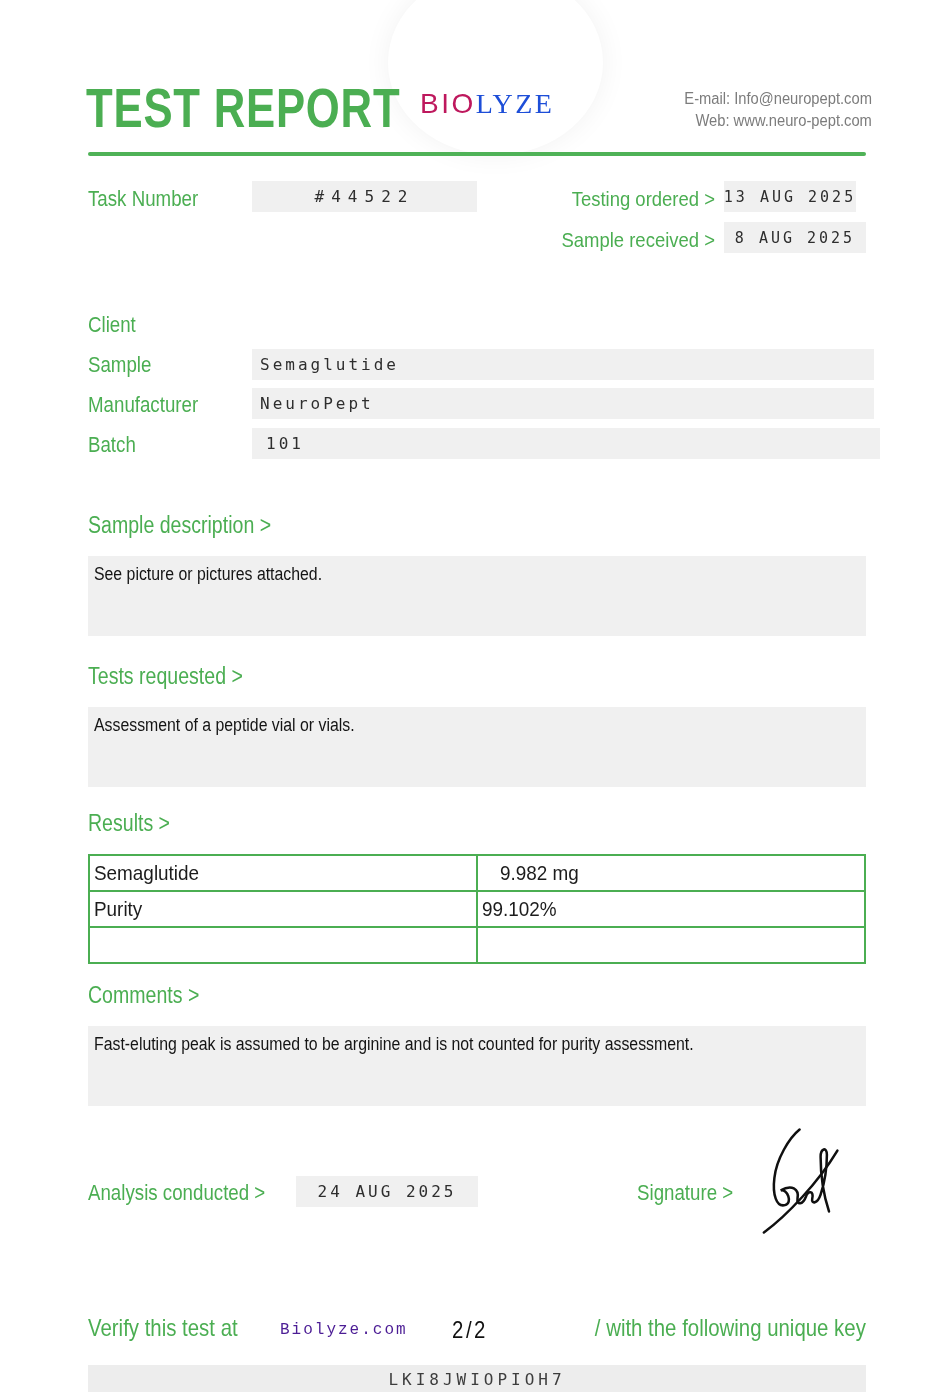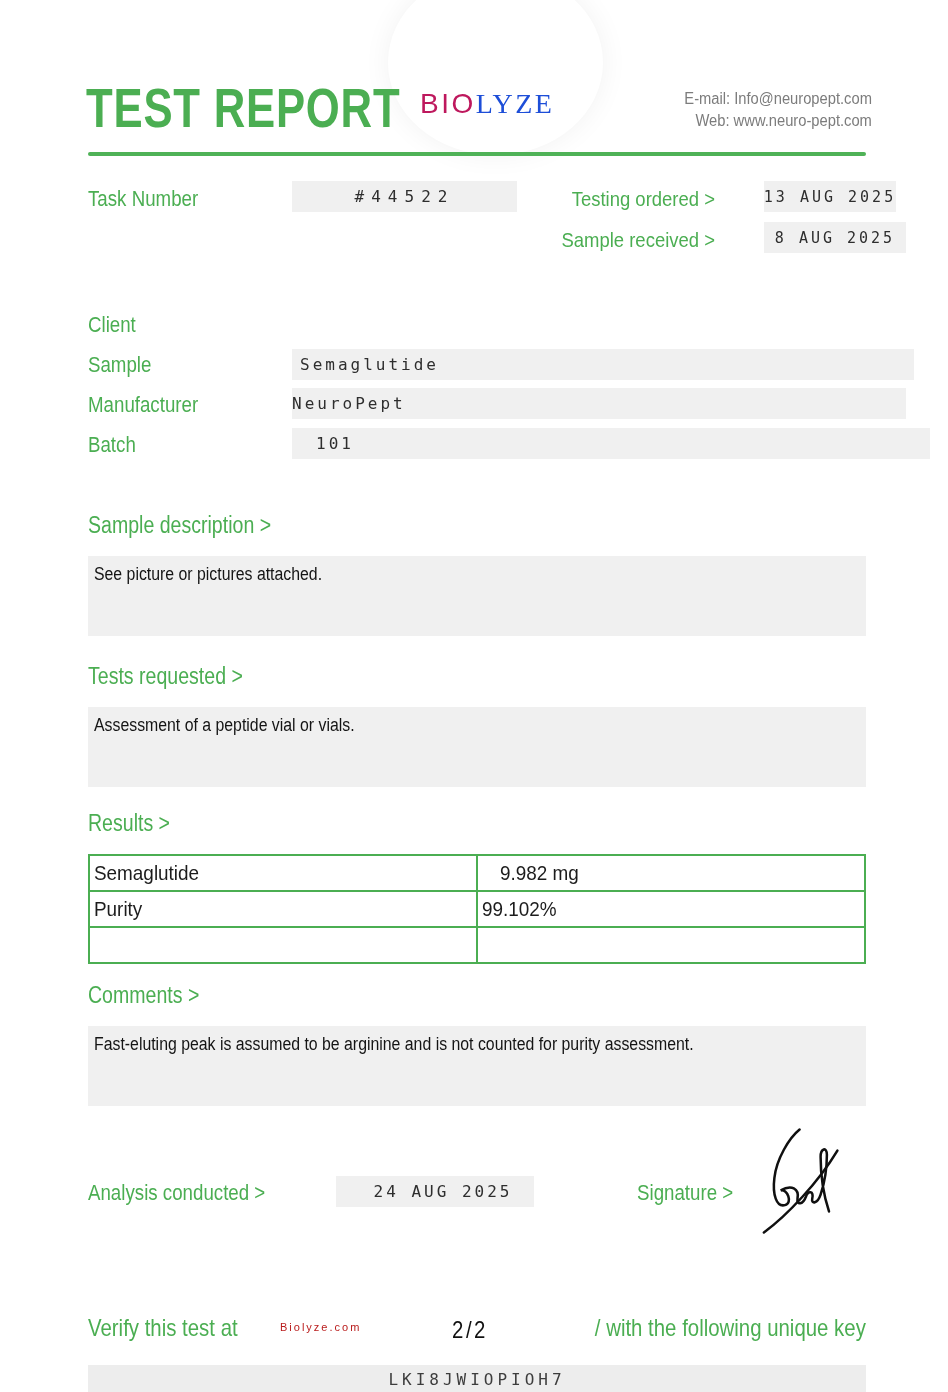--- a/index.html
+++ b/index.html
@@ -32,21 +32,21 @@
   .logo .bio  { color:#be185d; }
   .logo .lyze { color:#1d4ed8;font-family:Liberation Serif, serif; }
 
   .contact { right:76px; top:88px; text-align:right; font-size:16px; line-height:22px;
              color:#7c7c7c; transform:scaleX(.92); transform-origin:100% 0; }
 
   .rule { left:88px; top:152px; width:778px; height:4px; background:#4fb257; border-radius:2px; }
 
   .field {
     background:#f0f0f0; display:flex; align-items:center;
-    font-family:"DejaVu Sans Mono", monospace; color:#2e2e2e;margin-left:40px;
+    font-family:"DejaVu Sans Mono", monospace; color:#2e2e2e;
   }
   .field.center { justify-content:center; }
 
   .descbox {
     position:absolute; left:88px; width:778px; height:80px; background:#f0f0f0;
     padding:8px 6px; box-sizing:border-box; font-size:18px; color:#141414;text-decoration:underline;
   }
 
   .results-table {
     position:absolute; left:88px; top:854px; width:778px;
@@ -95,24 +95,24 @@
 
   <div class="abs lbl" style="left:500px; top:228px; width:215px; text-align:right; font-size:21px; transform:scaleX(.88); transform-origin:100% 0;">Sample received &gt;</div>
   <div class="abs field center" style="left:724px; top:222px; width:142px; height:31px; font-size:15px; letter-spacing:3px;">8 AUG 2025</div>
 
   <div class="abs lbl cond" style="left:88px; top:312px;">Client</div>
 
   <div class="abs lbl cond" style="left:88px; top:352px;">Sample</div>
   <div class="abs field" style="left:252px; top:349px; width:614px; height:31px; font-size:16px; letter-spacing:3px; padding-left:8px;">Semaglutide</div>
 
   <div class="abs lbl cond" style="left:88px; top:392px;">Manufacturer</div>
-  <div class="abs field" style="left:252px; top:388px; width:614px; height:31px; font-size:16px; letter-spacing:3px; ">NeuroPept</div>
+  <div class="abs field" style="left:252px; top:388px; width:614px; height:31px; font-size:16px; letter-spacing:3px; padding-left:8px;">NeuroPept</div>
 
   <div class="abs lbl cond" style="left:88px; top:432px;">Batch</div>
-  <div class="abs field" style="left:252px; top:428px; width:614px; height:31px; font-size:16px; letter-spacing:3px; padding-left:24px;">101</div>
+  <div class="abs field" style="left:252px; top:428px; width:614px; height:31px; font-size:16px; letter-spacing:3px; padding-left:14px;">101</div>
 
   <div class="abs lbl cond" style="left:88px; top:512px; font-size:23px;">Sample description &gt;</div>
   <div class="descbox" style="top:556px;">
     <span class="condp">See picture or pictures attached.</span>
   </div>
 
   <div class="abs lbl cond" style="left:88px; top:663px; font-size:23px;">Tests requested &gt;</div>
   <div class="descbox" style="top:707px;">
     <span class="condp">Assessment of a peptide vial or vials.</span>
   </div>
@@ -146,30 +146,30 @@
     </tr>
   </tbody>
     </table>
 
   <div class="abs lbl cond" style="left:88px; top:982px; font-size:23px;">Comments &gt;</div>
   <div class="descbox" style="top:1026px;">
     <span class="condp">Fast-eluting peak is assumed to be arginine and is not counted for purity assessment.</span>
   </div>
 
   <div class="abs lbl cond" style="left:88px; top:1180px;">Analysis conducted &gt;</div>
-  <div class="abs field center" style="left:296px; top:1176px; width:182px; height:31px; font-size:16px; letter-spacing:3px;padding-left:16px;">24 AUG 2025</div>
+  <div class="abs field center" style="left:296px; top:1176px; width:182px; height:31px; font-size:16px; letter-spacing:3px;">24 AUG 2025</div>
 
   <div class="abs lbl cond" style="left:637px; top:1180px;">Signature &gt;</div>
   <svg class="abs sig" viewBox="0 0 100 110" fill="none" stroke="#101010" stroke-width="2.4" stroke-linecap="round">
     <path d="M52 6 C42 14 30 34 28 52 C26 68 30 80 38 78 C46 76 40 62 34 64 C44 58 52 62 50 72 C49 78 55 78 58 70 C60 64 66 64 64 72 C63 77 69 77 72 68 C76 56 78 44 78 30 C78 22 72 24 72 32 C72 48 74 66 80 84"></path>
     <path d="M18 104 C40 88 70 56 88 26"></path>
   </svg>
 
   <div class="abs green cond" style="left:88px; top:1314px; font-size:24px;">Verify this test at</div>
-  <div class="abs" style="left:280px; top:1321px; font-family:Liberation Sans, sans-serif; font-size:11px; letter-spacing:2px; color:#b91c1c;">Biolyze.com</div>
+  <div class="abs" style="left:280px; top:1321px; font-family:Liberation Mono, monospace; font-size:16px; letter-spacing:2px; color:#4c1d95;">Biolyze.com</div>
   <div class="abs cond" style="left:452px; top:1316px; font-size:24px; letter-spacing:3px; color:#111;">2/2</div>
   <div class="abs green" style="right:82px; top:1314px; font-size:24px; transform:scaleX(.85); transform-origin:100% 0;">/ with the following unique key</div>
 
   <div class="abs keybar">
     <span>LKI8JWIOPIOH7</span>
   </div>
 
 </div>
 
 </body></html>

